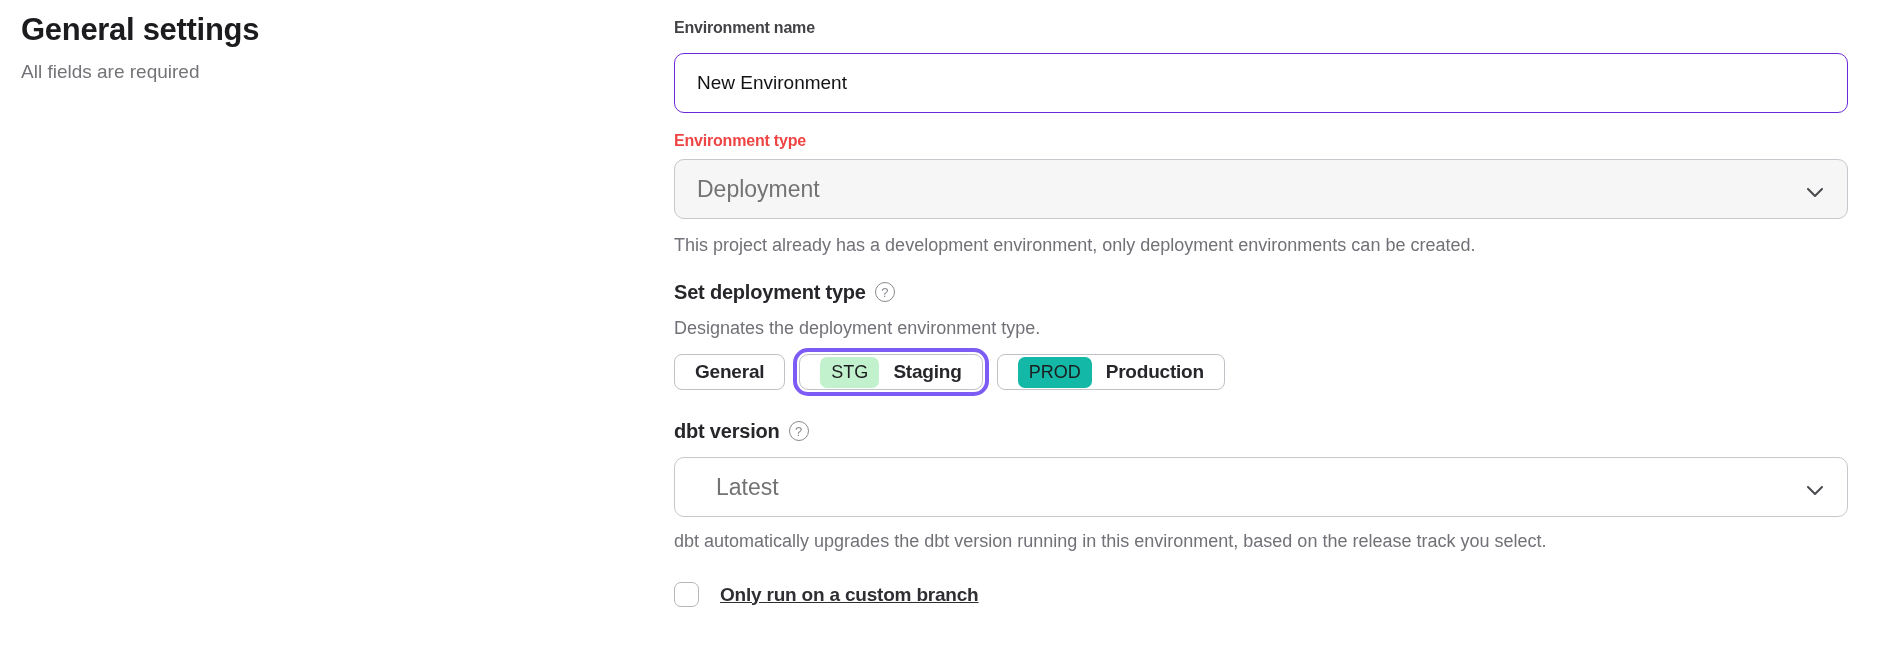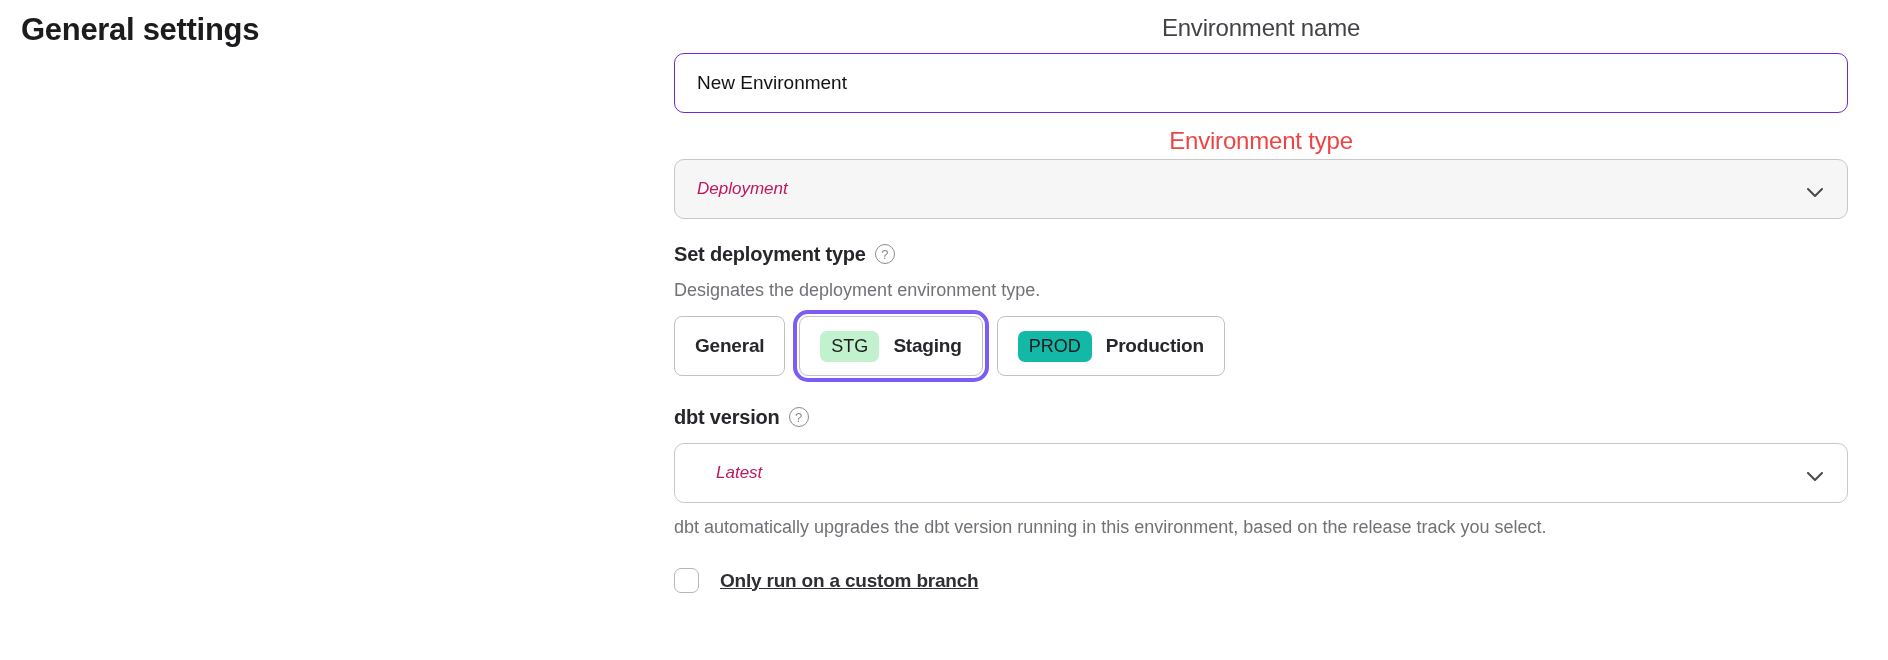--- a/index.html
+++ b/index.html
@@ -21,39 +21,39 @@
   }
   .page-subtitle {
     margin: 10px 0 0 0; font-size: 19px; font-weight: 400; color: #737378;
     line-height: 24px;
   }
 
   
   .form-col { flex: 1 1 auto; padding-right: 40px; }
 
   .field-label {
-    display: block; margin-top: 16px; font-size: 24px; font-weight: 400;
-    color: #424247; line-height: 24px; letter-spacing: -0.2px; text-align: center;
+    display: block; margin-top: 16px; font-size: 16px; font-weight: 700;
+    color: #424247; line-height: 24px; letter-spacing: -0.2px;
   }
   .field-label.disabled { color: #ef4444; }
 
   .text-input {
     display: block; width: 100%; height: 60px; margin-top: 13px;
     border: 1px solid #6d28d9; border-radius: 10px; background: #fff;
     padding: 0 22px; font-family: inherit; font-size: 19px; color: #131316;
     outline: none;
   }
 
   .select-box {
     position: relative; display: flex; align-items: center;
     width: 100%; height: 60px; border: 1px solid #c7c7cd; border-radius: 10px;
     background: #fff; padding: 0 60px 0 22px; cursor: pointer;
   }
   .select-box.disabled { background: #f6f6f7; }
-  .select-box .select-value { font-size: 17px; color: #be185d; font-style: italic; }
+  .select-box .select-value { font-size: 23px; color: #737373; }
   .select-box .chevron { position: absolute; right: 24px; top: 50%; margin-top: -5px; }
   .mt6  { margin-top: 6px; }
   .mt13 { margin-top: 13px; padding-left: 41px; }
 
   .helper-text {
     margin: 14px 0 0 0; font-size: 18px; color: #717177; line-height: 24px;
   }
   .helper-text.tight { margin-top: 11px; }
   .helper-text.after-select { margin-top: 12px; }
 
@@ -65,21 +65,21 @@
   .section-heading.spaced { margin-top: 28px; }
   .help-icon {
     display: inline-flex; align-items: center; justify-content: center;
     width: 20px; height: 20px; margin-left: 9px; border: 1.5px solid #8a8a90;
     border-radius: 50%; color: #8a8a90; font-size: 13px; font-weight: 400;
     line-height: 1; cursor: pointer; flex: 0 0 auto;
   }
 
   .btn-row { display: flex; align-items: center; gap: 14px; margin-top: 14px; }
   .type-btn {
-    display: inline-flex; align-items: center; gap: 14px; height: 60px;
+    display: inline-flex; align-items: center; gap: 14px; height: 36px;
     padding: 14px 20px; background: #fff; border: 1px solid #c1c1c8;
     border-radius: 8px; font-family: inherit; font-size: 19px; font-weight: 700;
     color: #26262b; cursor: pointer; letter-spacing: -0.2px;
   }
   .type-btn.selected {
     outline: 4px solid #7c5cf4; outline-offset: 2px; border-radius: 9px;
   }
   .badge {
     display: inline-block; padding: 5px 11px; border-radius: 7px;
     font-size: 18px; font-weight: 400; color: #1c1c1f; letter-spacing: 0;
@@ -97,36 +97,38 @@
     letter-spacing: -0.2px; cursor: pointer; text-decoration: underline;
   }
 </style>
 </head>
 <body>
 
 <div class="layout">
 
   <div class="left-col">
     <h1 class="page-title">General settings</h1>
+    <p class="page-subtitle">All fields are required</p>
   </div>
 
   <div class="form-col">
 
     <label class="field-label">Environment name</label>
     <input class="text-input" type="text" readonly="" value="New Environment" style="">
 
     <label class="field-label disabled">Environment type</label>
     <div class="select-box disabled mt6">
       <span class="select-value">Deployment</span>
       <span class="chevron">
         <svg width="16" height="10" viewBox="0 0 16 10">
           <polyline points="1,1 8,8 15,1" fill="none" stroke="#4a4a4f" stroke-width="2" stroke-linecap="round" stroke-linejoin="round"></polyline>
         </svg>
       </span>
     </div>
+    <p class="helper-text">This project already has a development environment, only deployment environments can be created.</p>
 
     <h3 class="section-heading">
       <span>Set deployment type</span>
       <span class="help-icon">?</span>
     </h3>
     <p class="helper-text tight">Designates the deployment environment type.</p>
 
     <div class="btn-row">
       <button class="type-btn">
         <span>General</span>

